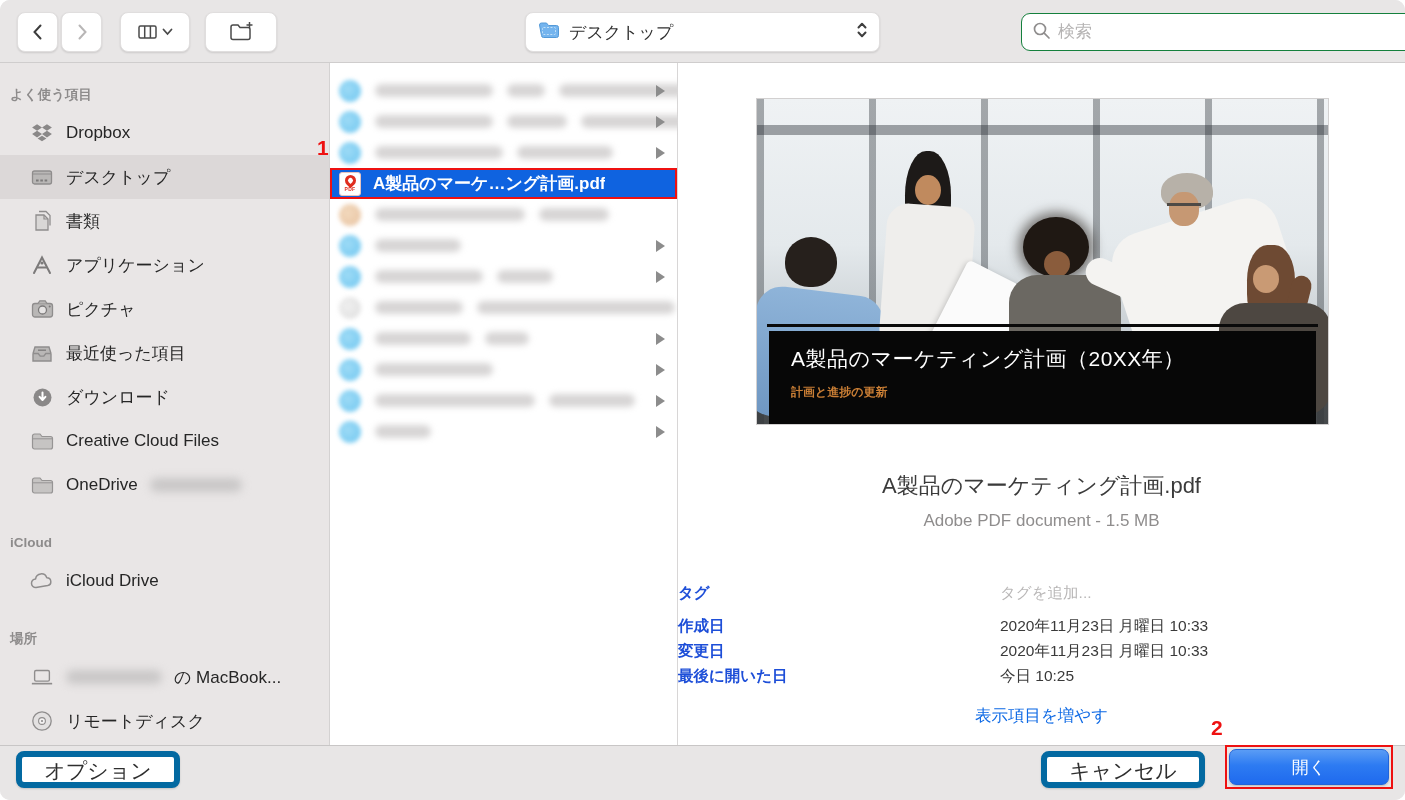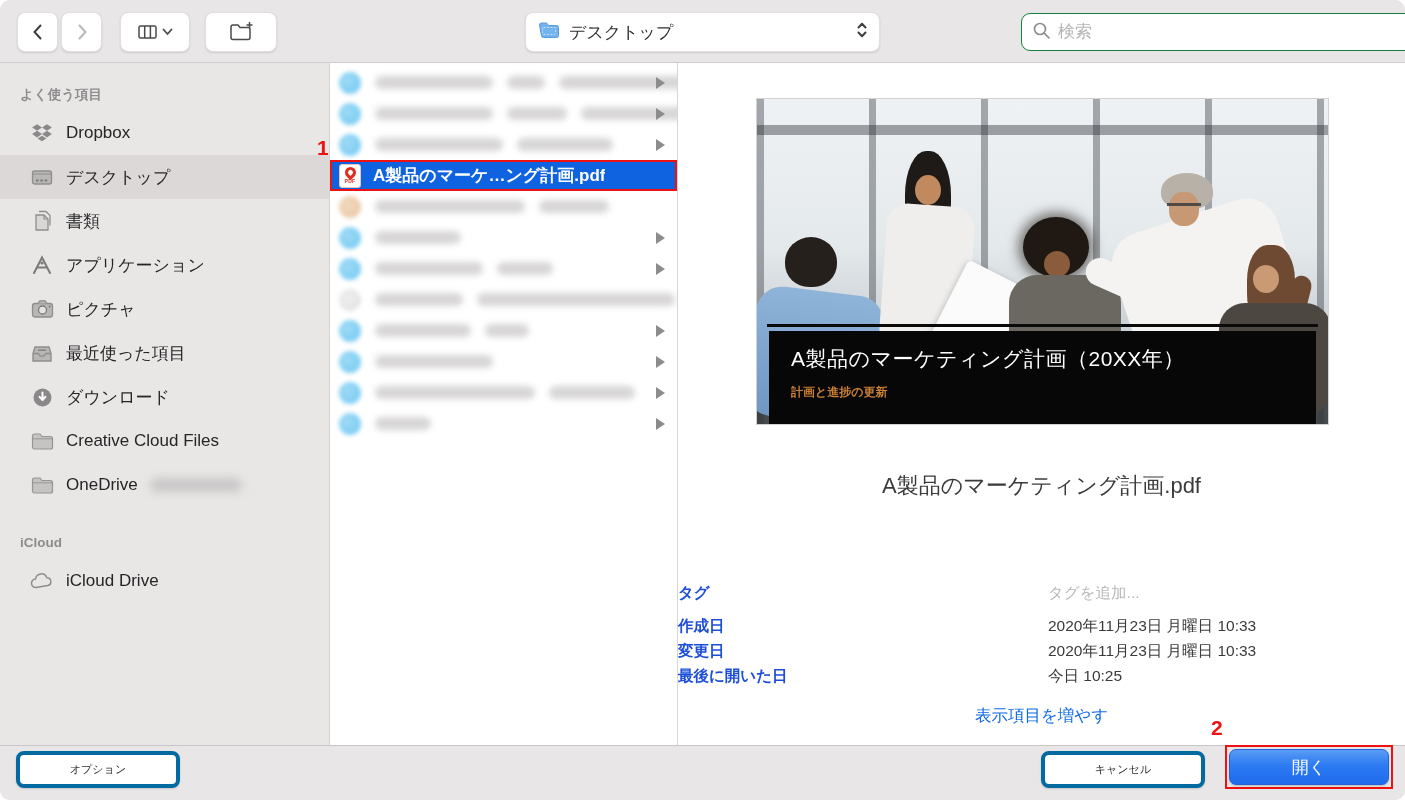--- a/index.html
+++ b/index.html
@@ -20,30 +20,30 @@
               display:flex; align-items:center; padding:0 10px 0 12px; gap:9px; }
   .location .loc-label { font-size:17px; color:#2e2e2e; flex:1; }
   .search { position:absolute; left:1021px; top:13px; width:395px; height:38px; background:#fff;
             border:1px solid #15803d; border-radius:9px; display:flex; align-items:center; padding:0 10px; gap:7px; }
   .search input { border:none; outline:none; flex:1; font-size:17px; color:#333; background:transparent; font-family:inherit; }
   .search input::placeholder { color:#b5b3b3; }
 
   
   .content { display:flex; height:682px; background:#fff; }
   .sidebar { width:330px; background:#e9e6e6; border-right:1px solid #d4d2d2; padding-top:20px; overflow:hidden; flex:none; }
-  .sb-header { height:28px; line-height:24px; padding-left:20px; font-size:13.5px; color:#8d8b8b; font-weight:bold; }
+  .sb-header { height:28px; line-height:24px; padding-left:10px; font-size:13.5px; color:#8d8b8b; font-weight:bold; }
   .sb-section { margin-top:0; }
   .sb-section + .sb-section { margin-top:24px; }
   .sb-item { height:44px; display:flex; align-items:center; gap:12px; padding-left:30px; font-size:17px; color:#262626; cursor:default; }
   .sb-item.selected { background:#dcd8d8; }
   .sb-item .sb-icon { width:24px; height:22px; display:flex; align-items:center; justify-content:center; flex:none; }
   .redact { display:inline-block; height:14px; border-radius:7px; background:#c9c7c7; filter:blur(4px); vertical-align:middle; }
 
   
-  .file-col { width:348px; background:#fff; border-right:1px solid #d8d6d6; padding-top:4px; flex:none; position:relative; }
+  .file-col { width:348px; background:#fff; border-right:1px solid #d8d6d6; padding-top:12px; flex:none; position:relative; }
   .frow { height:31px; display:flex; align-items:center; padding:0 8px 0 9px; position:relative; }
   .ficon { width:22px; height:22px; border-radius:50%; flex:none; filter:blur(2px); }
   .ficon.blue { background:radial-gradient(circle at 40% 40%, #9edbf6, #6ec6f0); }
   .ficon.orange { background:radial-gradient(circle at 40% 40%, #f2d9bd, #e8c2a0); }
   .ficon.pale { background:radial-gradient(circle at 40% 40%, #efefef, #dedede); }
   .blob { height:13px; border-radius:7px; background:#d7d5d5; filter:blur(3px); margin-left:14px; flex:none; }
   .arrow { position:absolute; right:12px; top:50%; margin-top:-6px; width:0; height:0;
            border-left:9px solid #8c8c8c; border-top:6px solid transparent; border-bottom:6px solid transparent; }
   .frow.selected { background:#0f63e0; border:2px solid #ee1111; padding-left:7px; }
   .frow.selected .fname { color:#fff; font-size:17px; font-weight:bold; margin-left:12px; white-space:nowrap; overflow:hidden; }
@@ -83,28 +83,28 @@
   .banner { left:12px; right:12px; top:232px; height:113px; background:#070707; padding:14px 0 0 22px; }
   .banner-title { position:static !important; color:#fff; font-size:21px; font-weight:500; letter-spacing:.5px; }
   .banner-sub { position:static !important; color:#c97e35; font-size:12px; margin-top:11px; font-weight:bold; }
 
   .pv-name { position:absolute; left:0; right:0; top:408px; text-align:center; font-size:22px; color:#3b3b3b; }
   .pv-kind { position:absolute; left:0; right:0; top:448px; text-align:center; font-size:17px; color:#8f8d8d; }
   .meta { position:absolute; left:0; top:518px; width:100%; }
   .meta-row { display:flex; gap:10px; height:25px; align-items:center; font-size:15.5px; }
   .meta-row.gap { margin-bottom:8px; }
   .meta-label { width:312px; text-align:left; color:#1d4ed8; font-weight:bold; flex:none; }
-  .meta-value { color:#3a3a3a;margin-left:48px; }
+  .meta-value { color:#3a3a3a; }
   .meta-value.muted { color:#b9b7b7; }
   .show-more { position:absolute; left:0; right:0; top:642px; text-align:center; font-size:16.5px; color:#0f6ae5; cursor:pointer; }
 
   
   .footer { position:relative; height:55px; background:#e8e6e6; border-top:1px solid #c8c6c6; }
-  .fbtn { position:absolute; top:5px; height:37px; background:#fff; border:4px solid #0369a1; border-radius:8px;
-          box-shadow:0 1px 2px rgba(0,0,0,.15); font-size:11px; color:#2e2e2e; font-family:inherit; cursor:default; }
+  .fbtn { position:absolute; top:5px; height:37px; background:#fff; border:6px solid #0369a1; border-radius:8px;
+          box-shadow:0 1px 2px rgba(0,0,0,.15); font-size:21px; color:#2e2e2e; font-family:inherit; cursor:default; }
   #btn-options { left:16px; width:164px; }
   #btn-cancel { right:200px; width:164px; }
   .open-wrap { position:absolute; right:12px; top:-1px; border:2px solid #ee1111; padding:2px; }
   #btn-open { position:static; display:block; width:160px; height:36px; border:1px solid #2264d8;
               background:linear-gradient(#5a9cf5,#2d7bf2 45%,#1f6aee); color:#fff; border-radius:7px;
               font-size:17px; font-family:inherit; box-shadow:0 1px 2px rgba(0,0,0,.2); cursor:default; }
 
   .ann { position:absolute; color:#ee1111; font-weight:bold; font-size:21px; font-family:"Liberation Sans",sans-serif; z-index:50; }
   #ann1 { left:317px; top:136px; }
   #ann2 { left:1211px; top:716px; }
@@ -262,20 +262,43 @@
         </div>
         <div class="sb-section">
           <div class="sb-header">iCloud</div>
           <div class="sb-item">
             <span class="sb-icon">
               <svg width="24" height="18" viewBox="0 0 24 18">
                 <path d="M6 15.5 a4.3 4.3 0 0 1 -.4-8.6 a5.8 5.8 0 0 1 11.2-1.2 a4 4 0 0 1 .9 7.9 z" fill="none" stroke="#8f8d8d" stroke-width="1.5" stroke-linejoin="round"></path>
               </svg>
             </span>
             <span>iCloud Drive</span>
+          </div>
+        </div>
+        <div class="sb-section">
+          <div class="sb-header">場所</div>
+          <div class="sb-item">
+            <span class="sb-icon">
+              <svg width="26" height="20" viewBox="0 0 26 20">
+                <rect x="5" y="3" width="16" height="11.5" rx="1.5" fill="none" stroke="#8f8d8d" stroke-width="1.5"></rect>
+                <path d="M2 17.2 h22" stroke="#8f8d8d" stroke-width="1.8"></path>
+              </svg>
+            </span>
+            <span class="redact" style="width: 96px;"></span>
+            <span>の MacBook...</span>
+          </div>
+          <div class="sb-item">
+            <span class="sb-icon">
+              <svg width="22" height="22" viewBox="0 0 22 22">
+                <circle cx="11" cy="11" r="9.2" fill="#e3e1e1" stroke="#8f8d8d" stroke-width="1.3"></circle>
+                <circle cx="11" cy="11" r="3.4" fill="#f4f2f2" stroke="#8f8d8d" stroke-width="1.1"></circle>
+                <circle cx="11" cy="11" r="1.1" fill="#8f8d8d"></circle>
+              </svg>
+            </span>
+            <span>リモートディスク</span>
           </div>
         </div>
       </aside>
     <div class="file-col" id="fileCol">
         <div class="frow">
           <span class="ficon blue"></span>
           <span class="blob" style="width: 118px;"></span>
           <span class="blob" style="width: 38px;"></span>
           <span class="blob" style="width: 128px;"></span>
           <span class="arrow"></span>
@@ -365,20 +388,21 @@
           <div class="tail5"></div>
           <div class="face5"></div>
           <div class="body5"></div>
         <div class="banner-line"></div>
         <div class="banner">
           <div class="banner-title">A製品のマーケティング計画（20XX年）</div>
           <div class="banner-sub">計画と進捗の更新</div>
         </div>
       </div>
       <div class="pv-name">A製品のマーケティング計画.pdf</div>
+      <div class="pv-kind">Adobe PDF document - 1.5 MB</div>
       <div class="meta" id="meta">
           <div class="meta-row gap">
             <div class="meta-label">タグ</div>
             <div class="meta-value muted">タグを追加...</div>
           </div>
           <div class="meta-row">
             <div class="meta-label">作成日</div>
             <div class="meta-value">2020年11月23日 月曜日 10:33</div>
           </div>
           <div class="meta-row">

